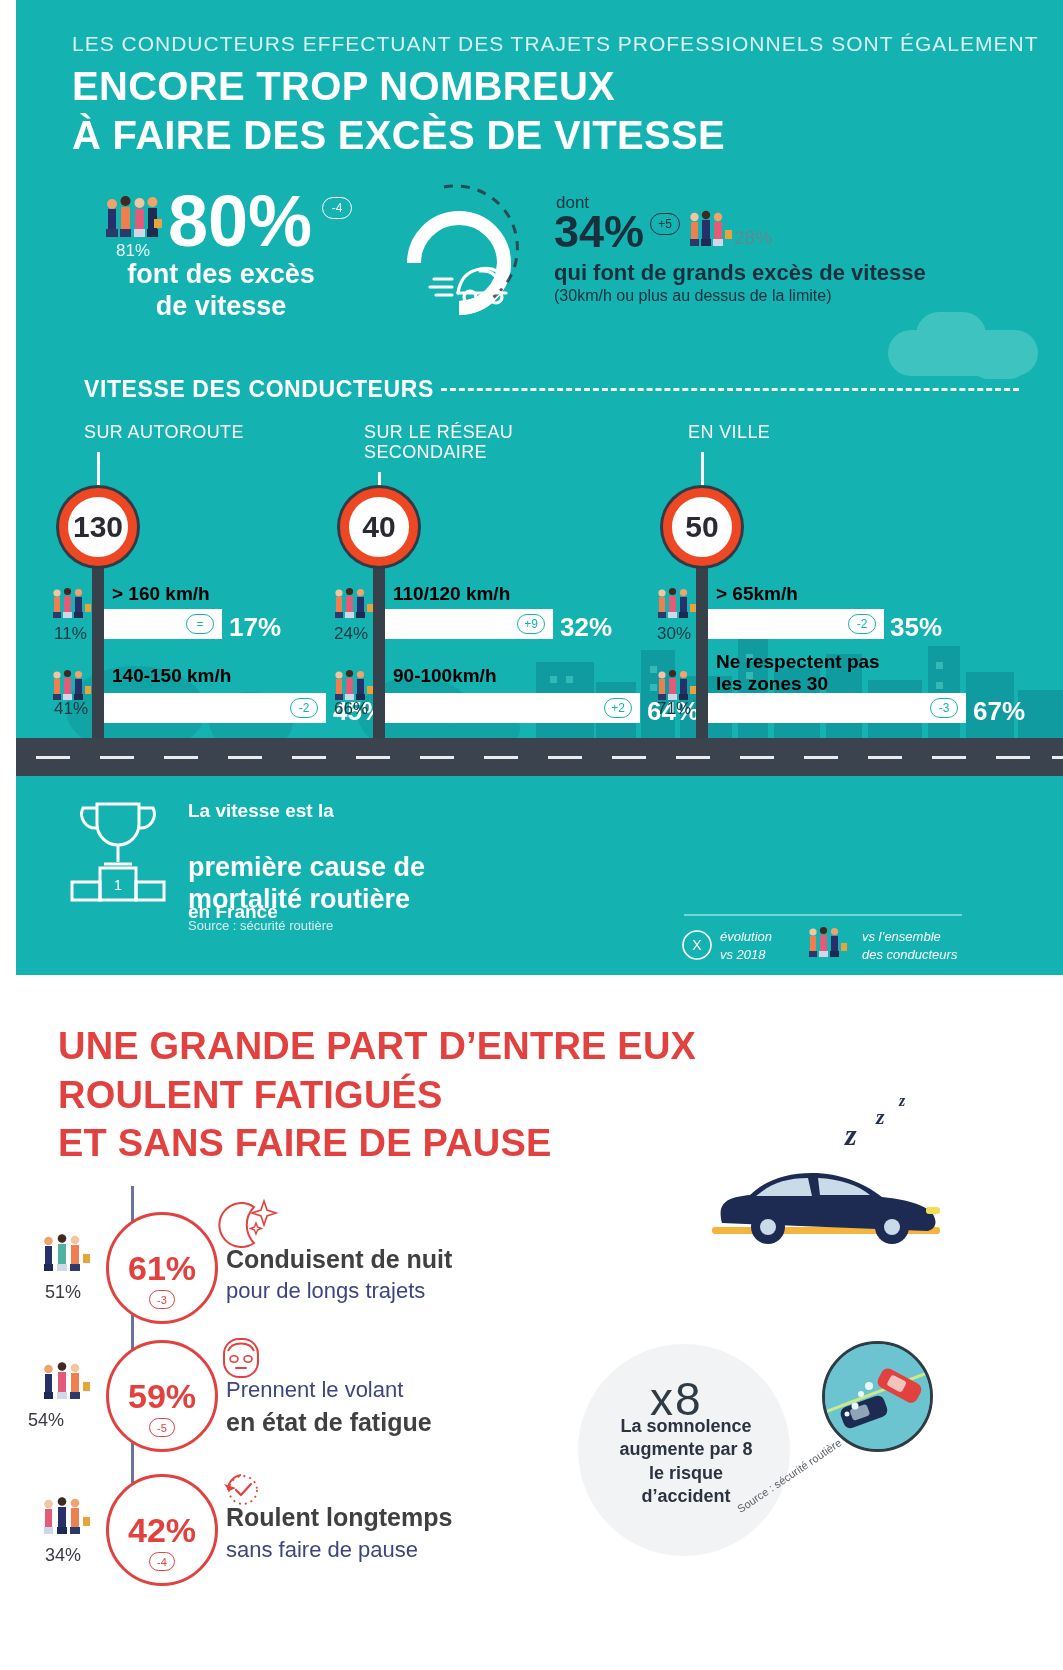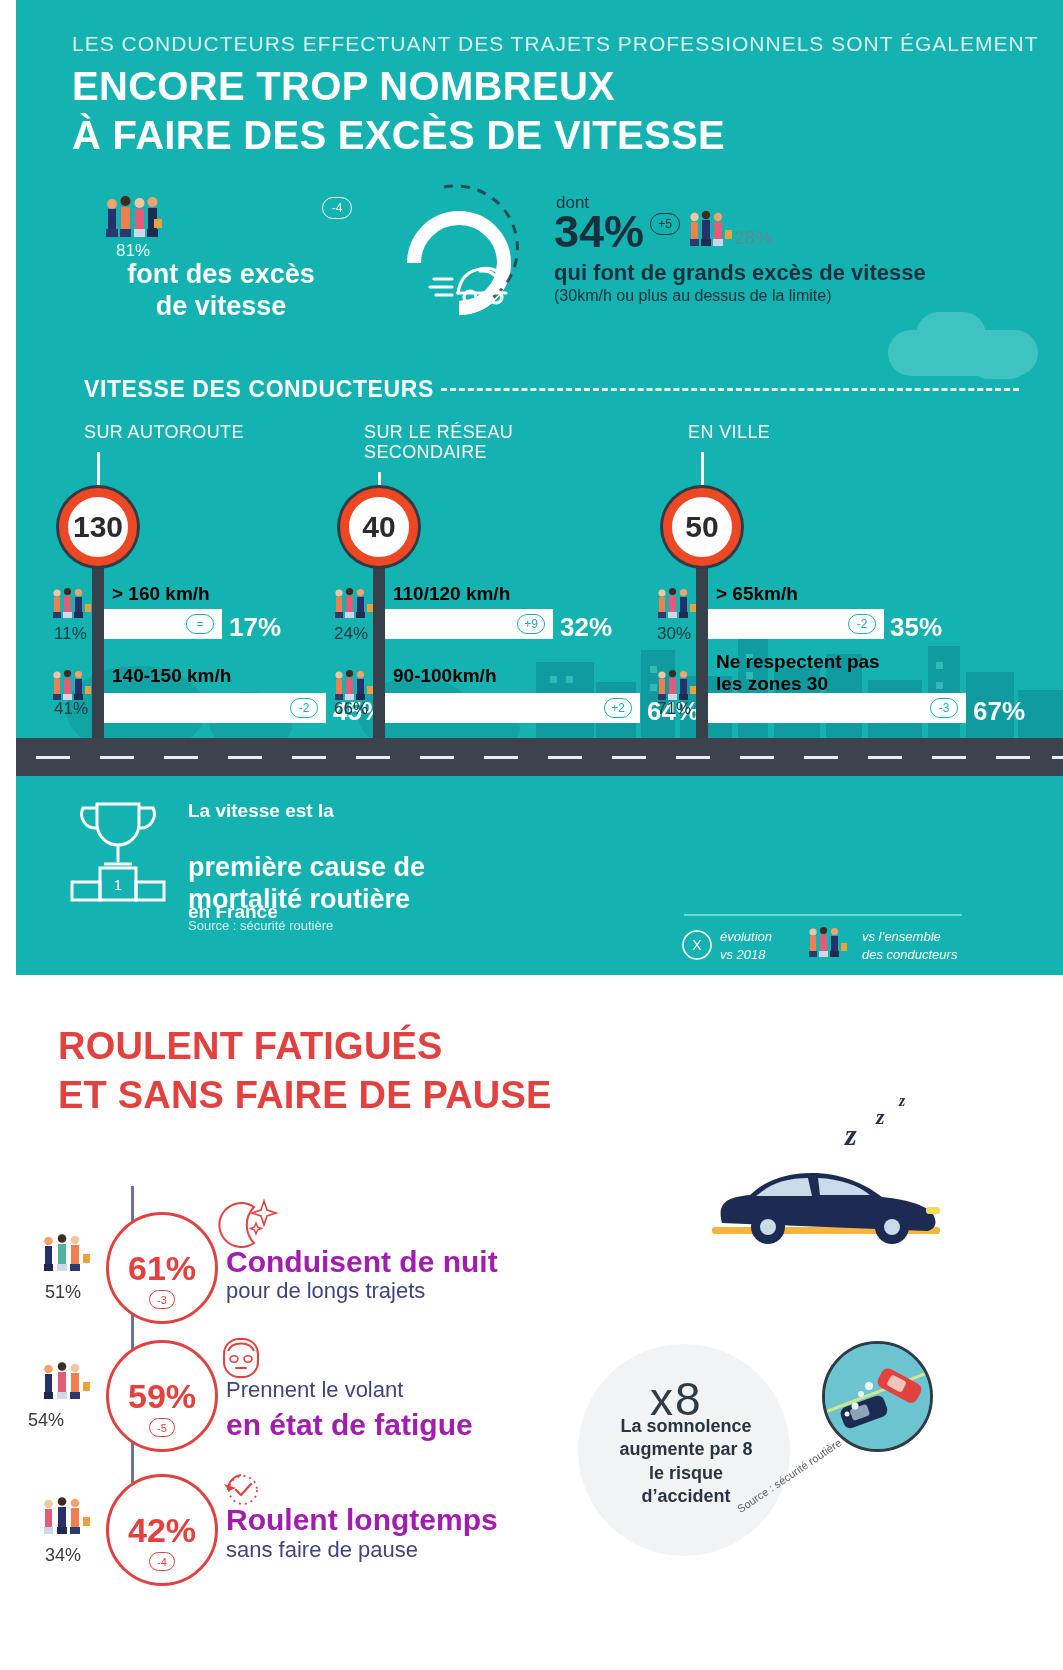--- a/index.html
+++ b/index.html
@@ -137,21 +137,21 @@
     border: 3px solid #e2423f; background: #ffffff;
     display: flex; align-items: center; justify-content: center;
     font-size: 34px; font-weight: bold; color: #e2423f;
   }
   .circle-badge {
     position: absolute; border: 1.5px solid #e2423f; color: #e2423f;
     width: 26px; height: 19px; border-radius: 999px; font-size: 11px;
     display: flex; align-items: center; justify-content: center;
     background: #ffffff;
   }
-  .stat-title { position: absolute; font-size: 30px; font-weight: bold; color: #a21caf; }
+  .stat-title { position: absolute; font-size: 25px; font-weight: bold; color: #404040; }
   .stat-sub { position: absolute; font-size: 22px; color: #3d4580; }
   .side-pct { position: absolute; font-size: 18px; color: #3a3a42; }
 
   .grey-circle {
     position: absolute; left: 578px; top: 1344px;
     width: 212px; height: 212px; border-radius: 999px; background: #f2f3f4;
   }
   .x8 { position: absolute; left: 650px; top: 1372px; font-size: 46px; color: #2f3b45; font-weight: 300; letter-spacing: 2px; }
   .somnolence { position: absolute; left: 596px; top: 1415px; width: 180px; text-align: center; font-size: 18px; font-weight: bold; color: #2b3340; line-height: 1.3; }
   .crash-circle {
@@ -193,20 +193,21 @@
           <rect x="30" y="34" width="11" height="8" fill="#cfd8e8"></rect>
           <rect x="44" y="13" width="9" height="21" fill="#1d2a52"></rect>
             <circle cx="48.5" cy="7" r="5" fill="#f2a26b"></circle>
           <rect x="43" y="34" width="11" height="8" fill="#1d2a52"></rect>
           <rect x="50" y="24" width="8" height="9" fill="#e8a33d"></rect>
         </g>
       </svg>
     </div>
     <div class="pct-small" style="position:absolute;left:88px;top:66px;width:58px;">81%</div>
 
+    <div class="big80">80%</div>
     <div class="badge badge-white" style="position:absolute;left:306px;top:22px;">-4</div>
 
     <div class="hero-label">
       <span>font des excès</span><br>
       <span>de vitesse</span>
     </div>
 
     <div class="ring-wrap">
       <svg width="150" height="165" viewBox="0 0 150 165">
         <path d="M30 88 a45 45 0 1 1 45 45" fill="none" stroke="#ffffff" stroke-width="14" stroke-linecap="butt"></path>
@@ -500,20 +501,21 @@
   </svg>
   <div class="legend-item" style="left:846px;top:928px;">
     <span>vs l’ensemble</span><br>
     <span>des conducteurs</span>
   </div>
 </div>
 
 <div class="white-section"></div>
 
 <div class="red-headline">
+  <div>UNE GRANDE PART D’ENTRE EUX</div>
   <div>ROULENT FATIGUÉS</div>
   <div>ET SANS FAIRE DE PAUSE</div>
 </div>
 
 <div class="zzz" style="left:845px;top:1118px;font-size:30px;">z</div>
 <div class="zzz" style="left:876px;top:1104px;font-size:22px;">z</div>
 <div class="zzz" style="left:899px;top:1092px;font-size:16px;">z</div>
 
 <svg style="position:absolute;left:690px;top:1145px;" width="260" height="110">
   <rect x="22" y="82" width="228" height="7" rx="3" fill="#f5b43d"></rect>

